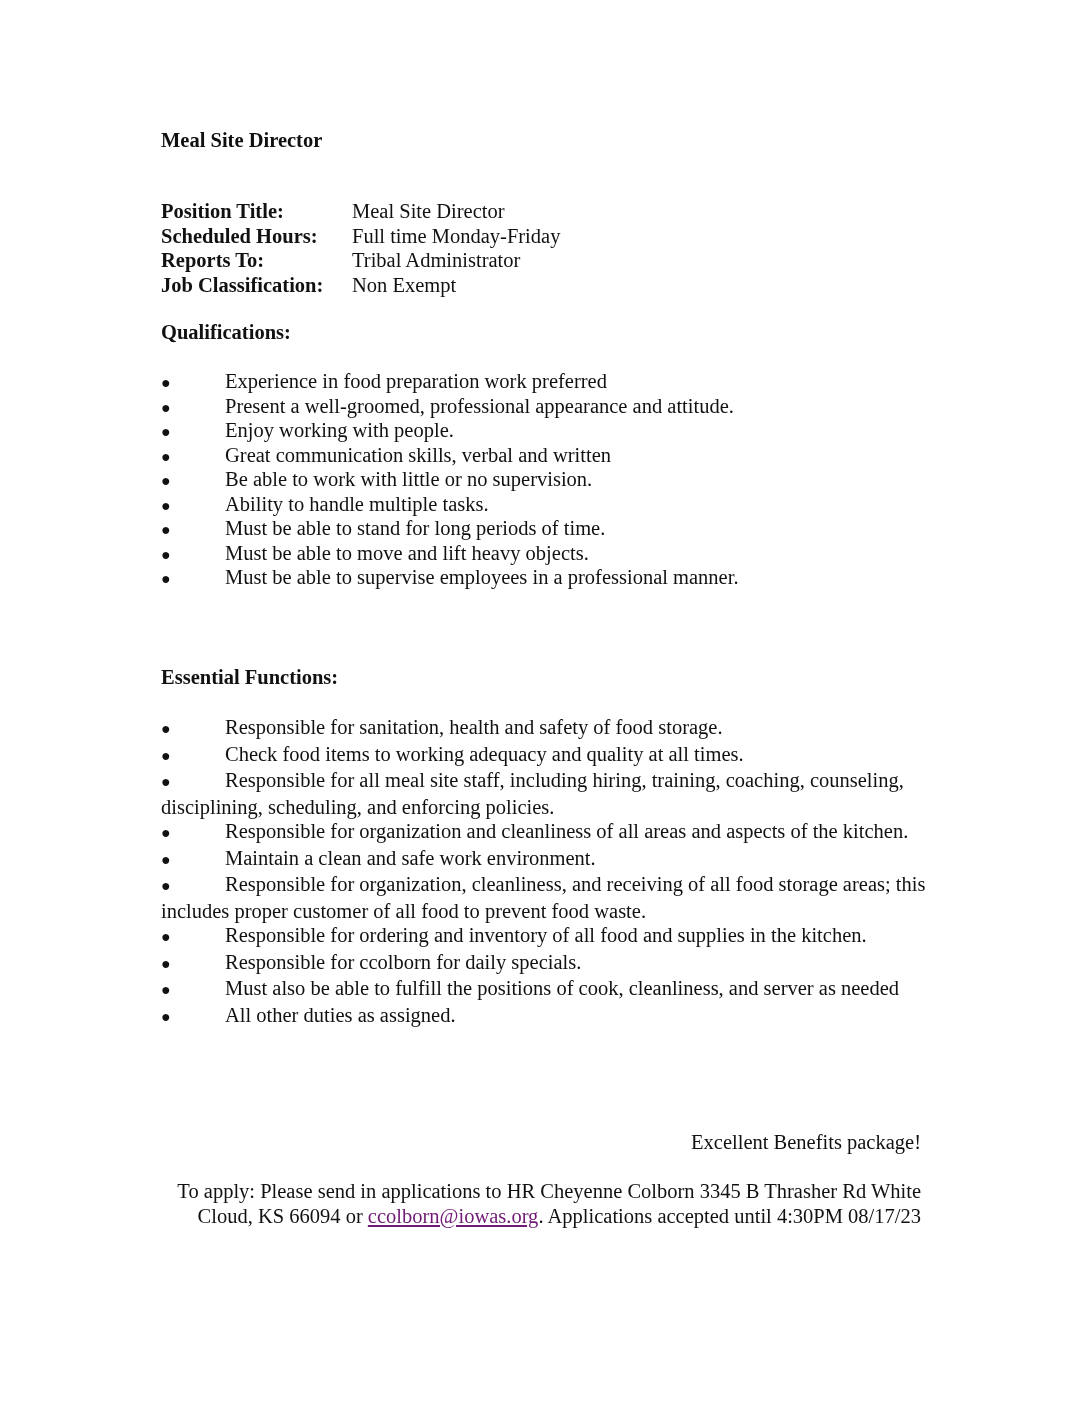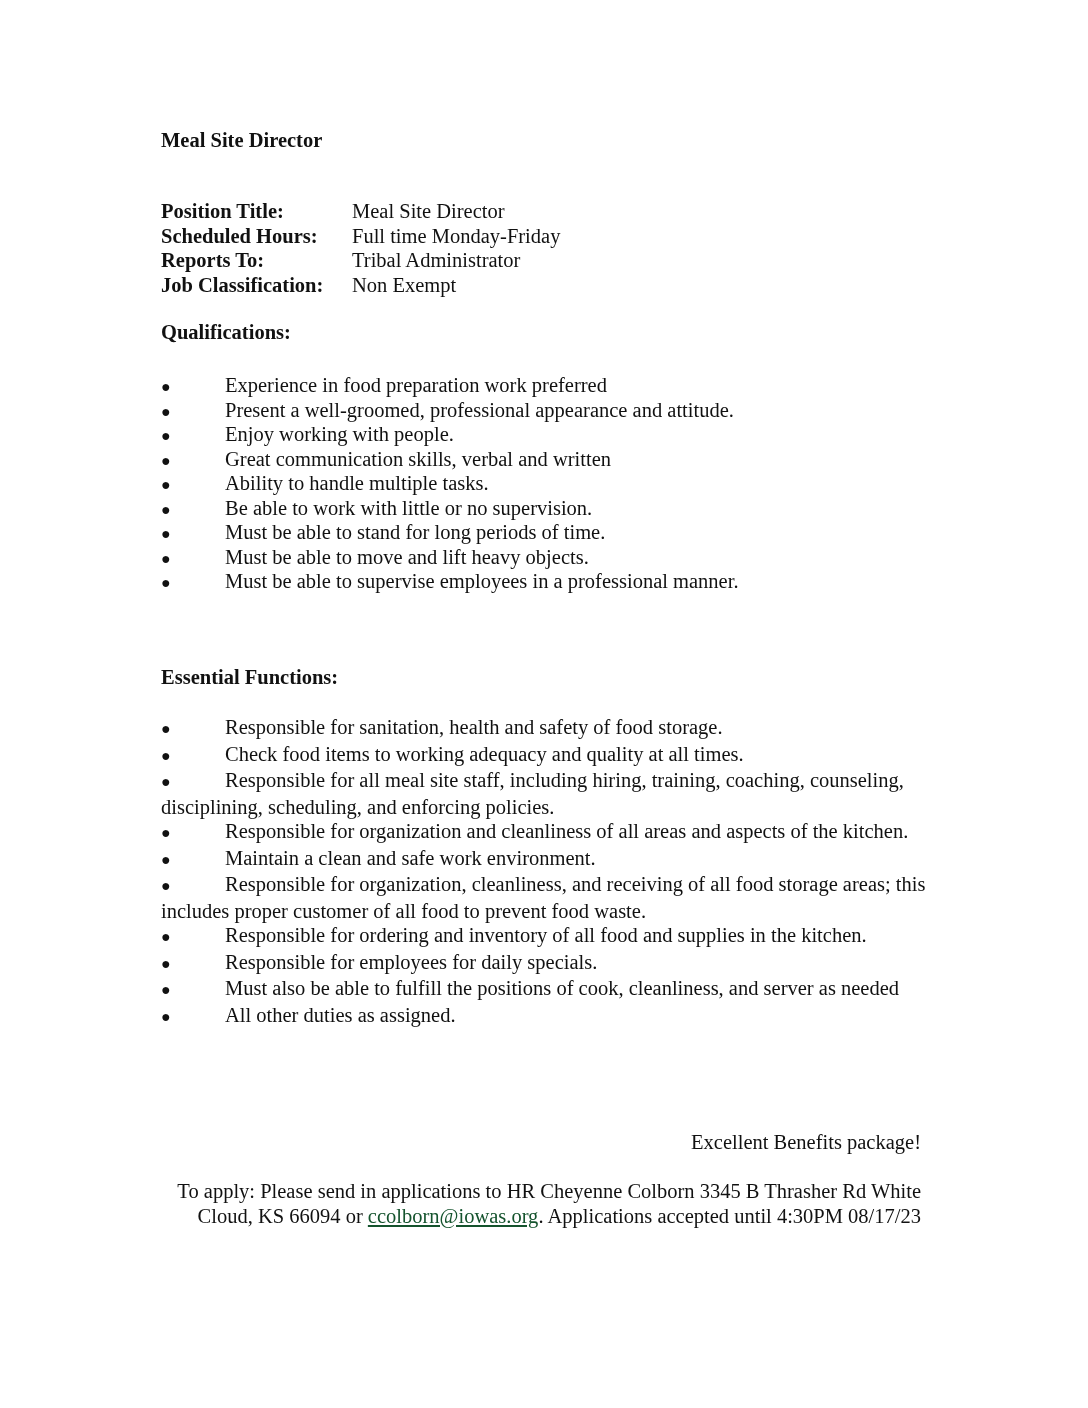--- a/index.html
+++ b/index.html
@@ -8,27 +8,27 @@
     font-family: "Liberation Serif", "DejaVu Serif", serif;
     color: #111111; font-size: 20.5px;
   }
   .page { position: absolute; left: 161px; top: 129px; width: 780px; }
   .title { font-weight: bold; position: absolute; top: 0; left: 0; }
   .fields { position: absolute; top: 70px; left: 0; }
   .field-row { height: 24.7px; line-height: 24.7px; white-space: nowrap; }
   .field-label { display: inline-block; width: 191px; font-weight: bold; }
   .section-head { font-weight: bold; position: absolute; left: 0; }
   .qual-list { position: absolute; top: 241px; left: 0; margin: 0; padding: 0; list-style: none; }
-  .qual-list li { height: 24.5px; line-height: 31px; white-space: nowrap; }
+  .qual-list li { height: 24.5px; line-height: 23px; white-space: nowrap; }
   .bullet { display: inline-block; width: 64px; font-size: 16px; }
   .ess-list { position: absolute; top: 586px; left: 0; margin: 0; padding: 0; list-style: none; width: 770px; }
   .ess-list li { line-height: 24.5px; }
   .ess-list .bullet { width: 64px; }
   .para { position: absolute; left: 0; line-height: 24.5px; width: 760px; text-align: right; }
-  a.email { color: #14532d; text-decoration: underline; margin-top: 40px; }
+  a.email { color: #701a75; text-decoration: underline; margin-top: 40px; }
 </style>
 </head>
 <body>
 
 <div class="page">
   <div class="title">Meal Site Director</div>
 
   <div class="fields">
     <div class="field-row">
       <span class="field-label">Position Title:</span><span>Meal Site Director</span>
@@ -44,38 +44,38 @@
     </div>
   </div>
 
   <div class="section-head" style="top:192px;">Qualifications:</div>
 
   <ul class="qual-list">
     <li><span class="bullet">●</span><span>Experience in food preparation work preferred</span></li>
     <li><span class="bullet">●</span><span>Present a well-groomed, professional appearance and attitude.</span></li>
     <li><span class="bullet">●</span><span>Enjoy working with people.</span></li>
     <li><span class="bullet">●</span><span>Great communication skills, verbal and written</span></li>
+    <li><span class="bullet">●</span><span>Be able to work with little or no supervision.</span></li>
     <li><span class="bullet">●</span><span>Ability to handle multiple tasks.</span></li>
-    <li><span class="bullet">●</span><span>Be able to work with little or no supervision.</span></li>
     <li><span class="bullet">●</span><span>Must be able to stand for long periods of time.</span></li>
     <li><span class="bullet">●</span><span>Must be able to move and lift heavy objects.</span></li>
     <li><span class="bullet">●</span><span>Must be able to supervise employees in a professional manner.</span></li>
   </ul>
 
   <div class="section-head" style="top:537px;">Essential Functions:</div>
 
   <ul class="ess-list">
     <li><span class="bullet">●</span><span>Responsible for sanitation, health and safety of food storage.</span></li>
     <li><span class="bullet">●</span><span>Check food items to working adequacy and quality at all times.</span></li>
     <li><span class="bullet">●</span><span>Responsible for all meal site staff, including hiring, training, coaching, counseling, disciplining, scheduling, and enforcing policies.</span></li>
     <li><span class="bullet">●</span><span>Responsible for organization and cleanliness of all areas and aspects of the kitchen.</span></li>
     <li><span class="bullet">●</span><span>Maintain a clean and safe work environment.</span></li>
     <li><span class="bullet">●</span><span>Responsible for organization, cleanliness, and receiving of all food storage areas; this includes proper customer of all food to prevent food waste.</span></li>
     <li><span class="bullet">●</span><span>Responsible for ordering and inventory of all food and supplies in the kitchen.</span></li>
-    <li><span class="bullet">●</span><span>Responsible for employees for daily specials.</span></li>
+    <li><span class="bullet">●</span><span>Responsible for ccolborn for daily specials.</span></li>
     <li><span class="bullet">●</span><span>Must also be able to fulfill the positions of cook, cleanliness, and server as needed</span></li>
     <li><span class="bullet">●</span><span>All other duties as assigned.</span></li>
   </ul>
 
   <div class="para" style="top:1001px;">Excellent Benefits package!</div>
 
   <div class="para" style="top:1050px;">
     <span>To apply: Please send in applications to HR Cheyenne Colborn 3345 B Thrasher Rd White Cloud, KS 66094 or </span><a class="email" href="#">ccolborn@iowas.org</a><span>. Applications accepted until 4:30PM 08/17/23</span>
   </div>
 </div>

